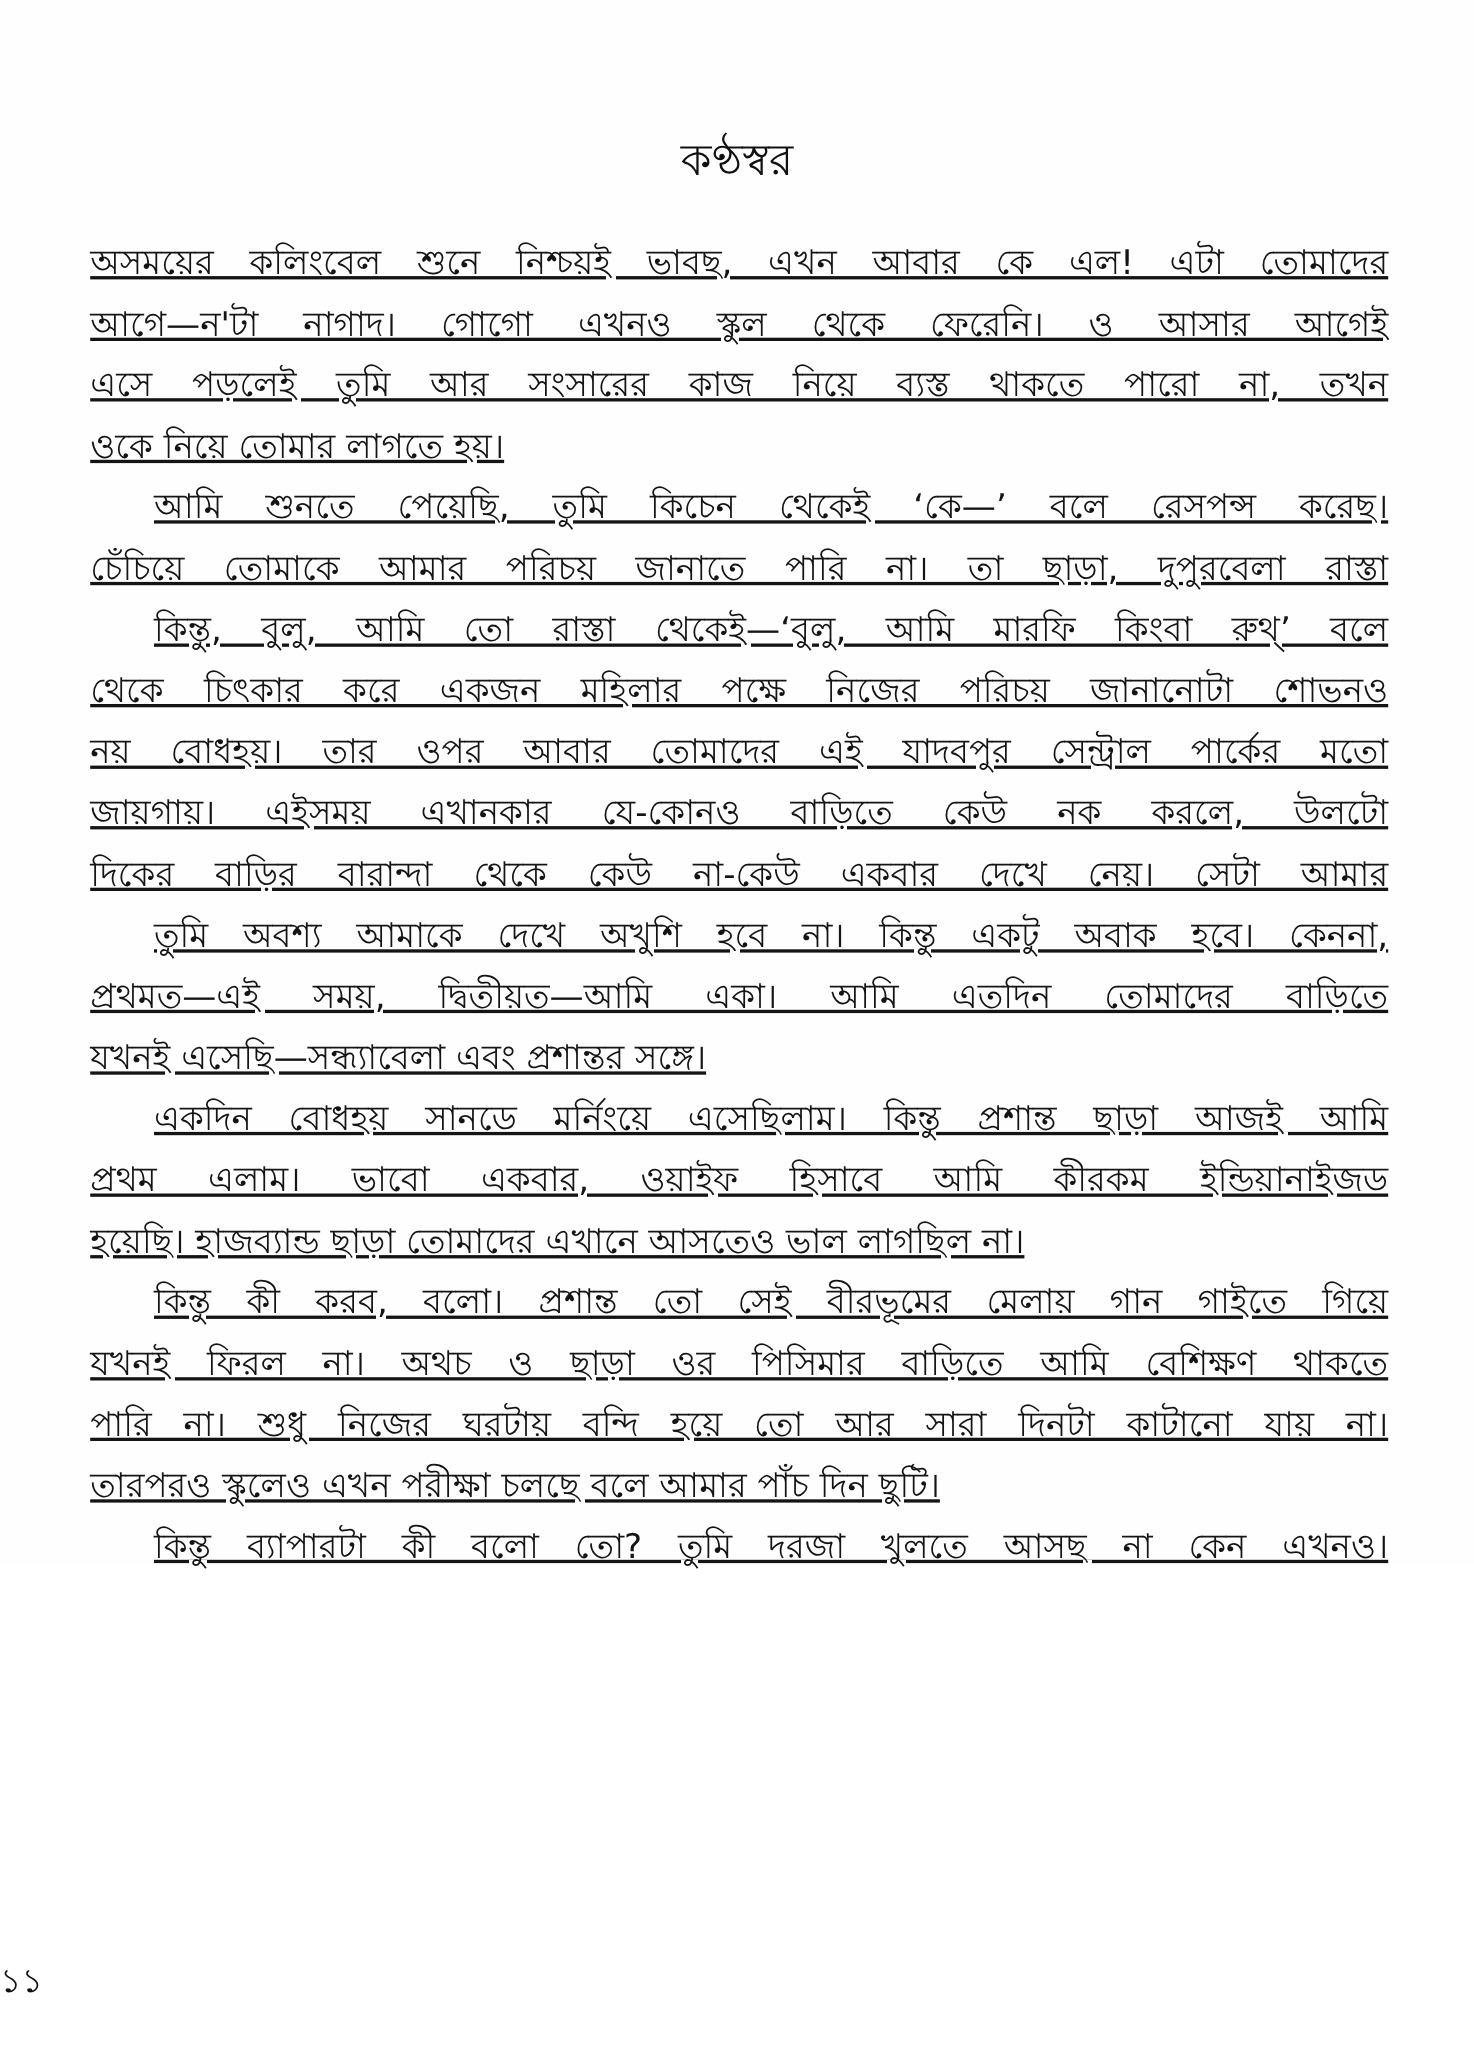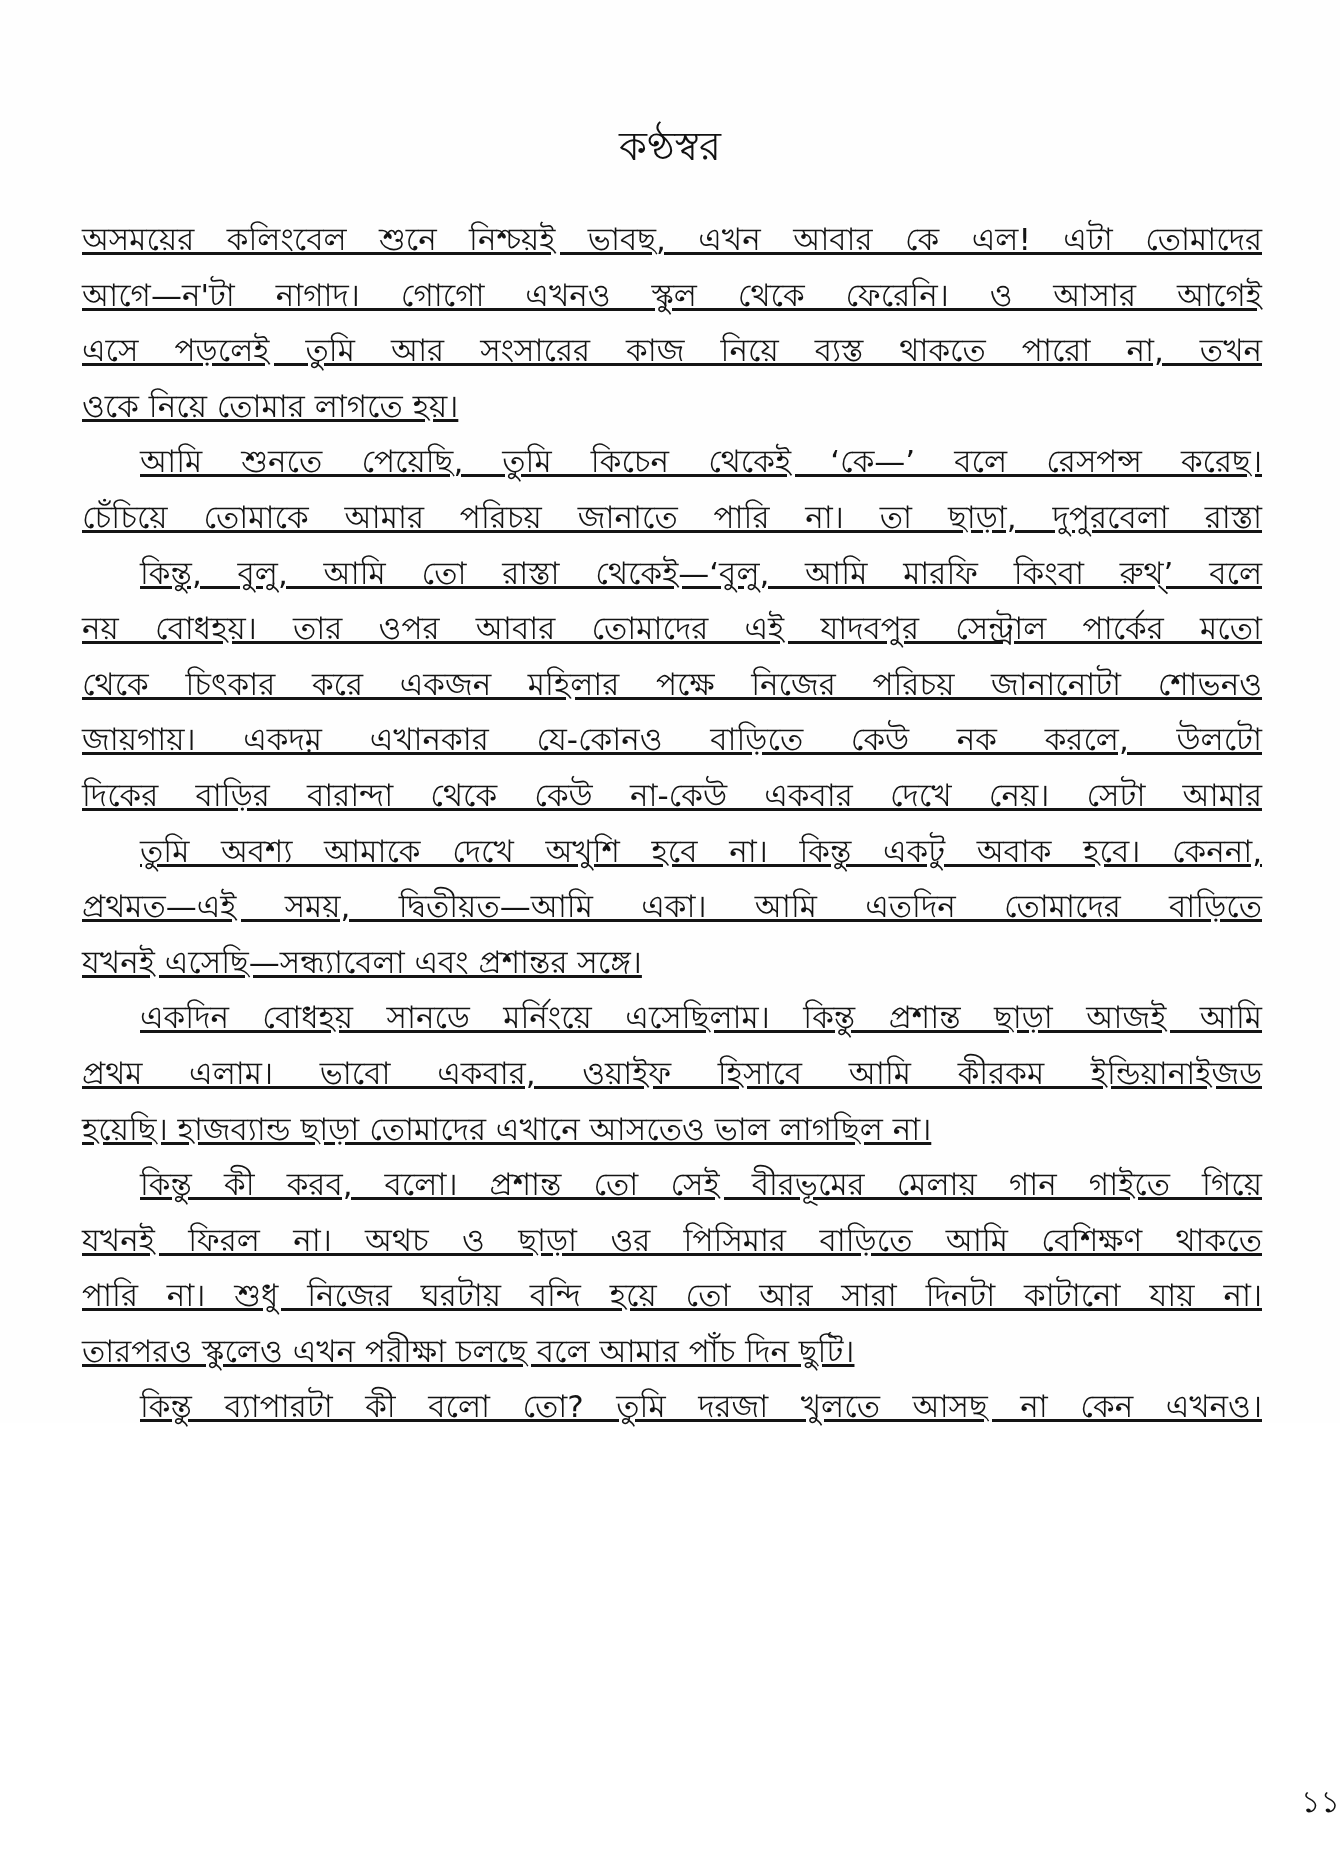--- a/index.html
+++ b/index.html
@@ -55,43 +55,43 @@
       text-align-last: left;
     }
     .line.indent {
       padding-left: 58px;
     }
     .folio {
       position: absolute;
       top: 1782px;
       left: 0;
       width: 1340px;
-      text-align: right;
+      text-align: left;
       font-size: 30px;
       line-height: 40px;
       color: #111;
     }
   </style>
 </head>
 <body>
 
 <div class="page">
   <h1 class="title">কণ্ঠস্বর</h1>
 
   <div class="body-text" id="body-text">
       <span class="line">অসময়ের কলিংবেল শুনে নিশ্চয়ই ভাবছ, এখন আবার কে এল! এটা তোমাদের</span>
       <span class="line">আগে—ন'টা নাগাদ। গোগো এখনও স্কুল থেকে ফেরেনি। ও আসার আগেই</span>
       <span class="line">এসে পড়লেই তুমি আর সংসারের কাজ নিয়ে ব্যস্ত থাকতে পারো না, তখন</span>
       <span class="line last">ওকে নিয়ে তোমার লাগতে হয়।</span>
       <span class="line indent">আমি শুনতে পেয়েছি, তুমি কিচেন থেকেই ‘কে—’ বলে রেসপন্স করেছ।</span>
       <span class="line">চেঁচিয়ে তোমাকে আমার পরিচয় জানাতে পারি না। তা ছাড়া, দুপুরবেলা রাস্তা</span>
       <span class="line indent">কিন্তু, বুলু, আমি তো রাস্তা থেকেই—‘বুলু, আমি মারফি কিংবা রুথ্’ বলে</span>
+      <span class="line">থেকে চিৎকার করে একজন মহিলার পক্ষে নিজের পরিচয় জানানোটা শোভনও</span>
       <span class="line">নয় বোধহয়। তার ওপর আবার তোমাদের এই যাদবপুর সেন্ট্রাল পার্কের মতো</span>
-      <span class="line">থেকে চিৎকার করে একজন মহিলার পক্ষে নিজের পরিচয় জানানোটা শোভনও</span>
-      <span class="line">জায়গায়। একদম় এখানকার যে-কোনও বাড়িতে কেউ নক করলে, উলটো</span>
+      <span class="line">জায়গায়। এইসময় এখানকার যে-কোনও বাড়িতে কেউ নক করলে, উলটো</span>
       <span class="line">দিকের বাড়ির বারান্দা থেকে কেউ না-কেউ একবার দেখে নেয়। সেটা আমার</span>
       <span class="line indent">তুমি অবশ্য আমাকে দেখে অখুশি হবে না। কিন্তু একটু অবাক হবে। কেননা,</span>
       <span class="line">প্রথমত—এই সময়, দ্বিতীয়ত—আমি একা। আমি এতদিন তোমাদের বাড়িতে</span>
       <span class="line last">যখনই এসেছি—সন্ধ্যাবেলা এবং প্রশান্তর সঙ্গে।</span>
       <span class="line indent">একদিন বোধহয় সানডে মর্নিংয়ে এসেছিলাম। কিন্তু প্রশান্ত ছাড়া আজই আমি</span>
       <span class="line">প্রথম এলাম। ভাবো একবার, ওয়াইফ হিসাবে আমি কীরকম ইন্ডিয়ানাইজড</span>
       <span class="line last">হয়েছি। হাজব্যান্ড ছাড়া তোমাদের এখানে আসতেও ভাল লাগছিল না।</span>
       <span class="line indent">কিন্তু কী করব, বলো। প্রশান্ত তো সেই বীরভূমের মেলায় গান গাইতে গিয়ে</span>
       <span class="line">যখনই ফিরল না। অথচ ও ছাড়া ওর পিসিমার বাড়িতে আমি বেশিক্ষণ থাকতে</span>
       <span class="line">পারি না। শুধু নিজের ঘরটায় বন্দি হয়ে তো আর সারা দিনটা কাটানো যায় না।</span>

